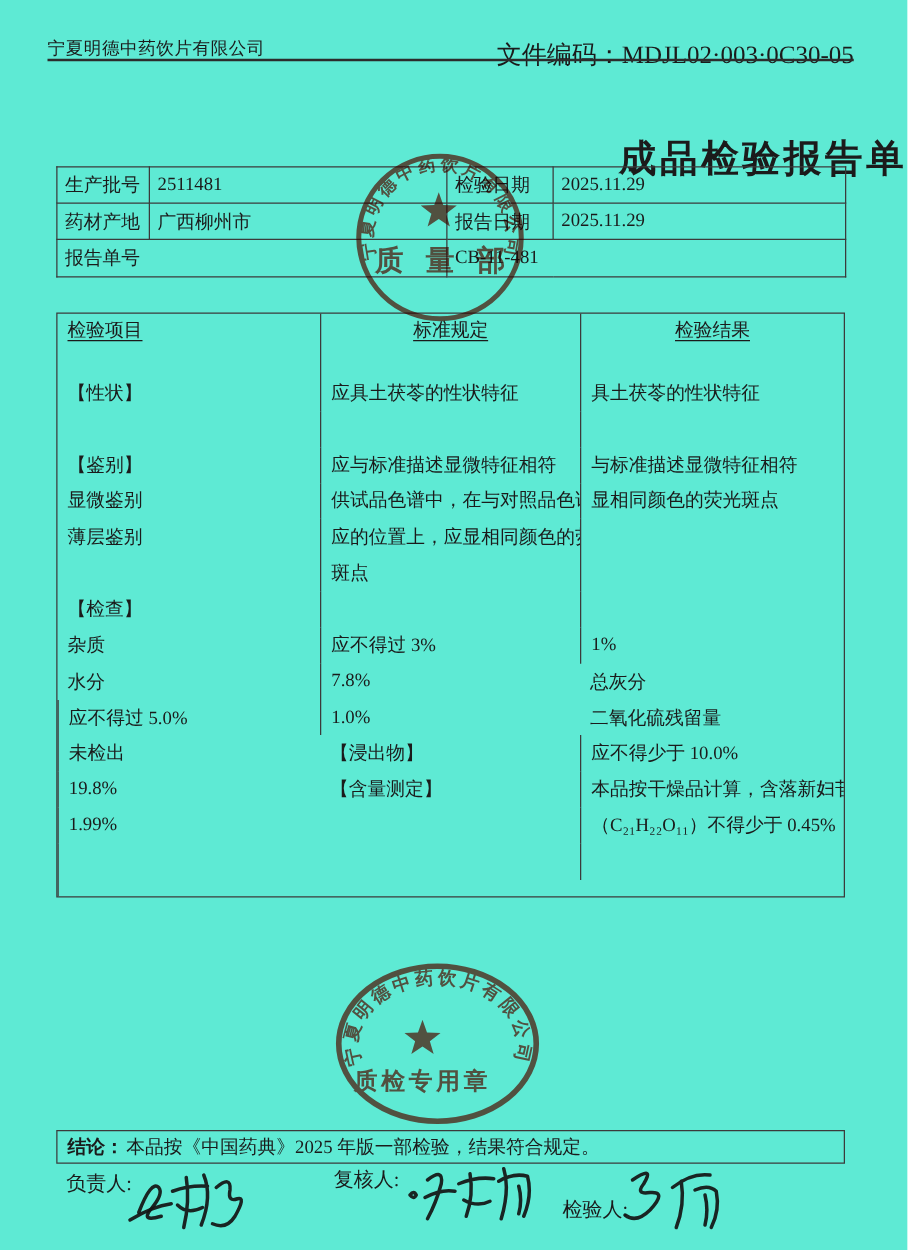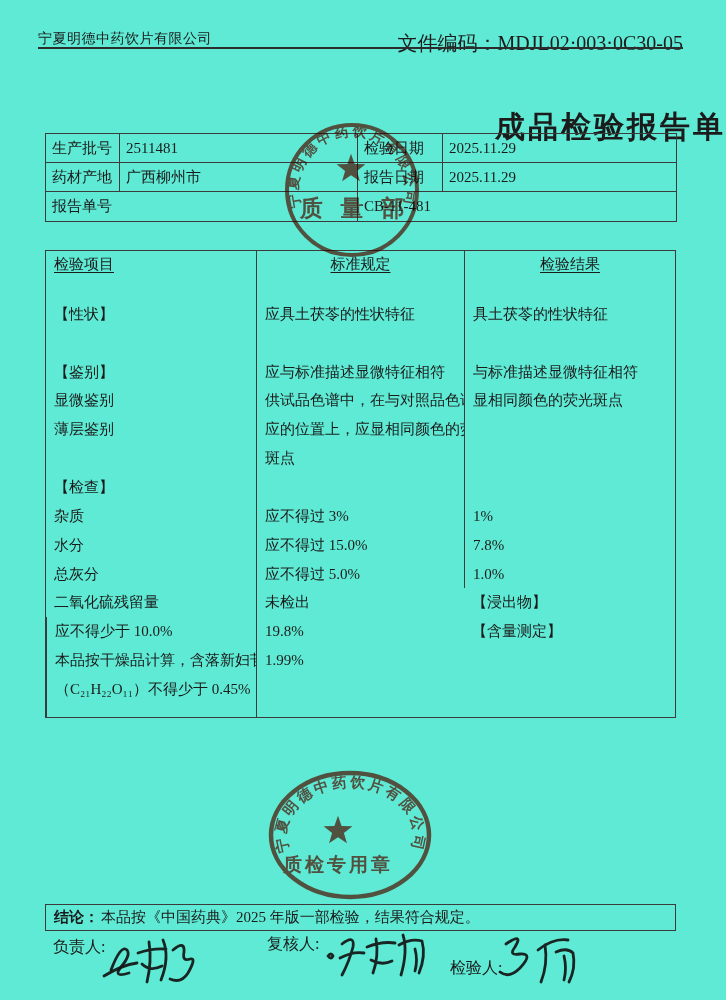--- a/index.html
+++ b/index.html
@@ -120,21 +120,20 @@
 
     <div class="cell c1">【检查】</div>
     <div class="cell c2"></div>
     <div class="cell c3"></div>
 
     <div class="cell c1">杂质</div>
     <div class="cell c2">应不得过 3%</div>
     <div class="cell c3">1%</div>
 
     <div class="cell c1">水分</div>
-    <div class="cell c2">应不得过 15.0%</div>
     <div class="cell c3">7.8%</div>
 
     <div class="cell c1">总灰分</div>
     <div class="cell c2">应不得过 5.0%</div>
     <div class="cell c3">1.0%</div>
 
     <div class="cell c1">二氧化硫残留量</div>
     <div class="cell c3">未检出</div>
 
     <div class="cell c1">【浸出物】</div>

